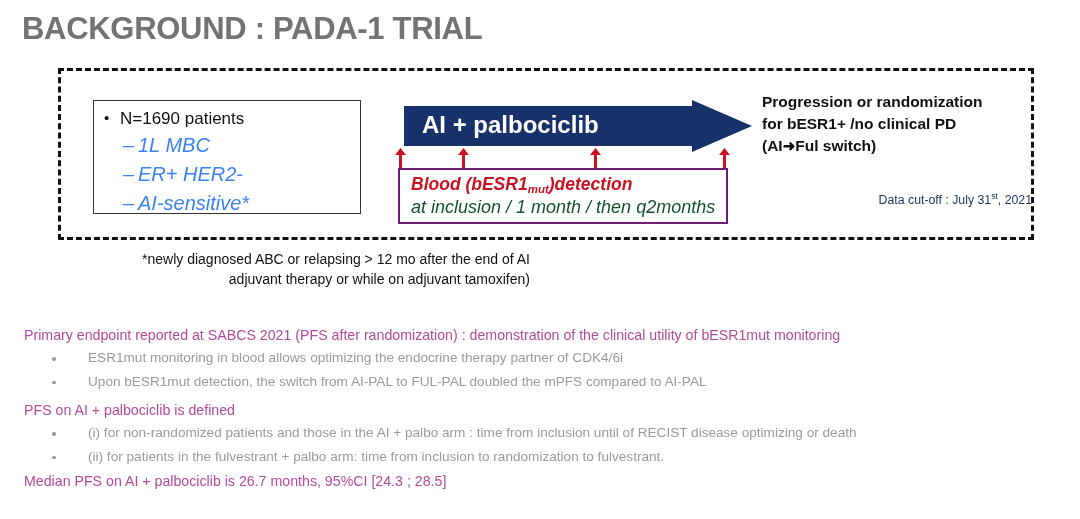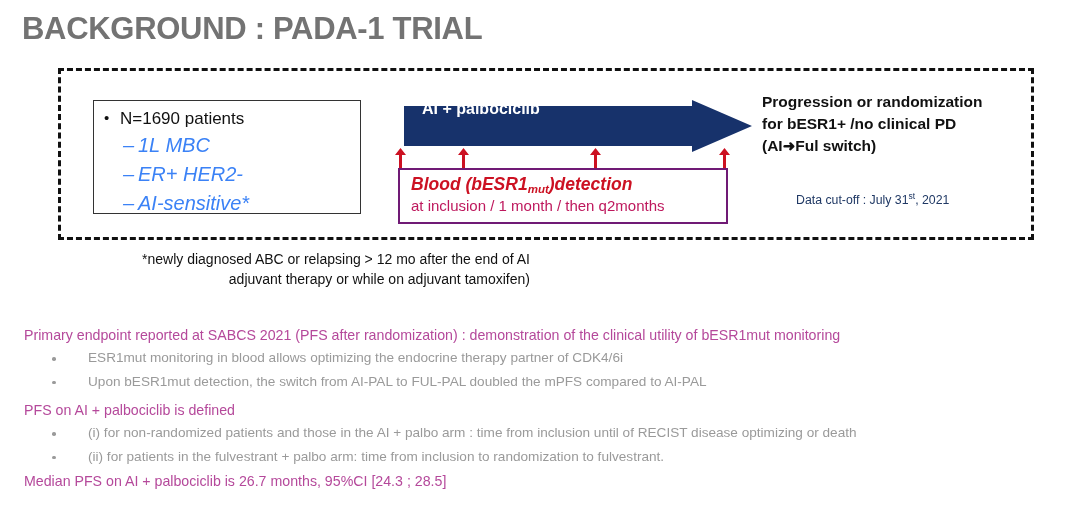--- a/index.html
+++ b/index.html
@@ -82,22 +82,22 @@
     top: 100px;
     width: 348px;
     height: 52px;
   }
   #treatment-arrow svg {
     display: block;
   }
   #treatment-arrow-label {
     position: absolute;
     left: 18px;
-    top: 0;
-    font-size: 16px;
+    top: 11px;
+    font-size: 24px;
     font-weight: bold;
     color: #ffffff;
     white-space: nowrap;
     text-align: right;
   }
 
   
   #detection-box {
     position: absolute;
     left: 398px;
@@ -117,24 +117,25 @@
     white-space: nowrap;
     line-height: 1.25;
   }
   #detection-title sub {
     font-size: 11.5px;
     vertical-align: baseline;
     position: relative;
     top: 3px;
   }
   #detection-sub {
-    font-size: 15px;
-    color: #be185d;
+    font-size: 18px;
+    color: #14532d;
     white-space: nowrap;
     line-height: 1.3;
+    font-style: italic;
   }
 
   
   .red-tick {
     position: absolute;
     width: 11px;
     height: 22px;
   }
 
   
@@ -150,23 +151,24 @@
     color: #111111;
     line-height: 1.42;
     white-space: nowrap;
   }
   .outcome-line .arrowglyph {
     font-weight: bold;
     font-size: 15px;
   }
   #cutoff-block {
     position: absolute;
-    left: 796px;
+    left: 764px;
     top: 191px;
     width: 268px;
+    text-align: right;
   }
   .cutoff-line {
     font-size: 12.3px;
     color: #1f3864;
     line-height: 1.38;
     white-space: nowrap;
   }
   .cutoff-line sup {
     font-size: 8.5px;
     vertical-align: super;

